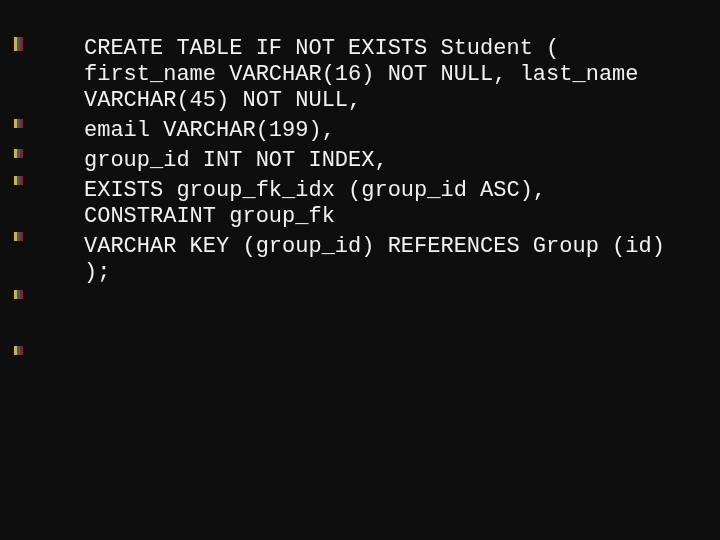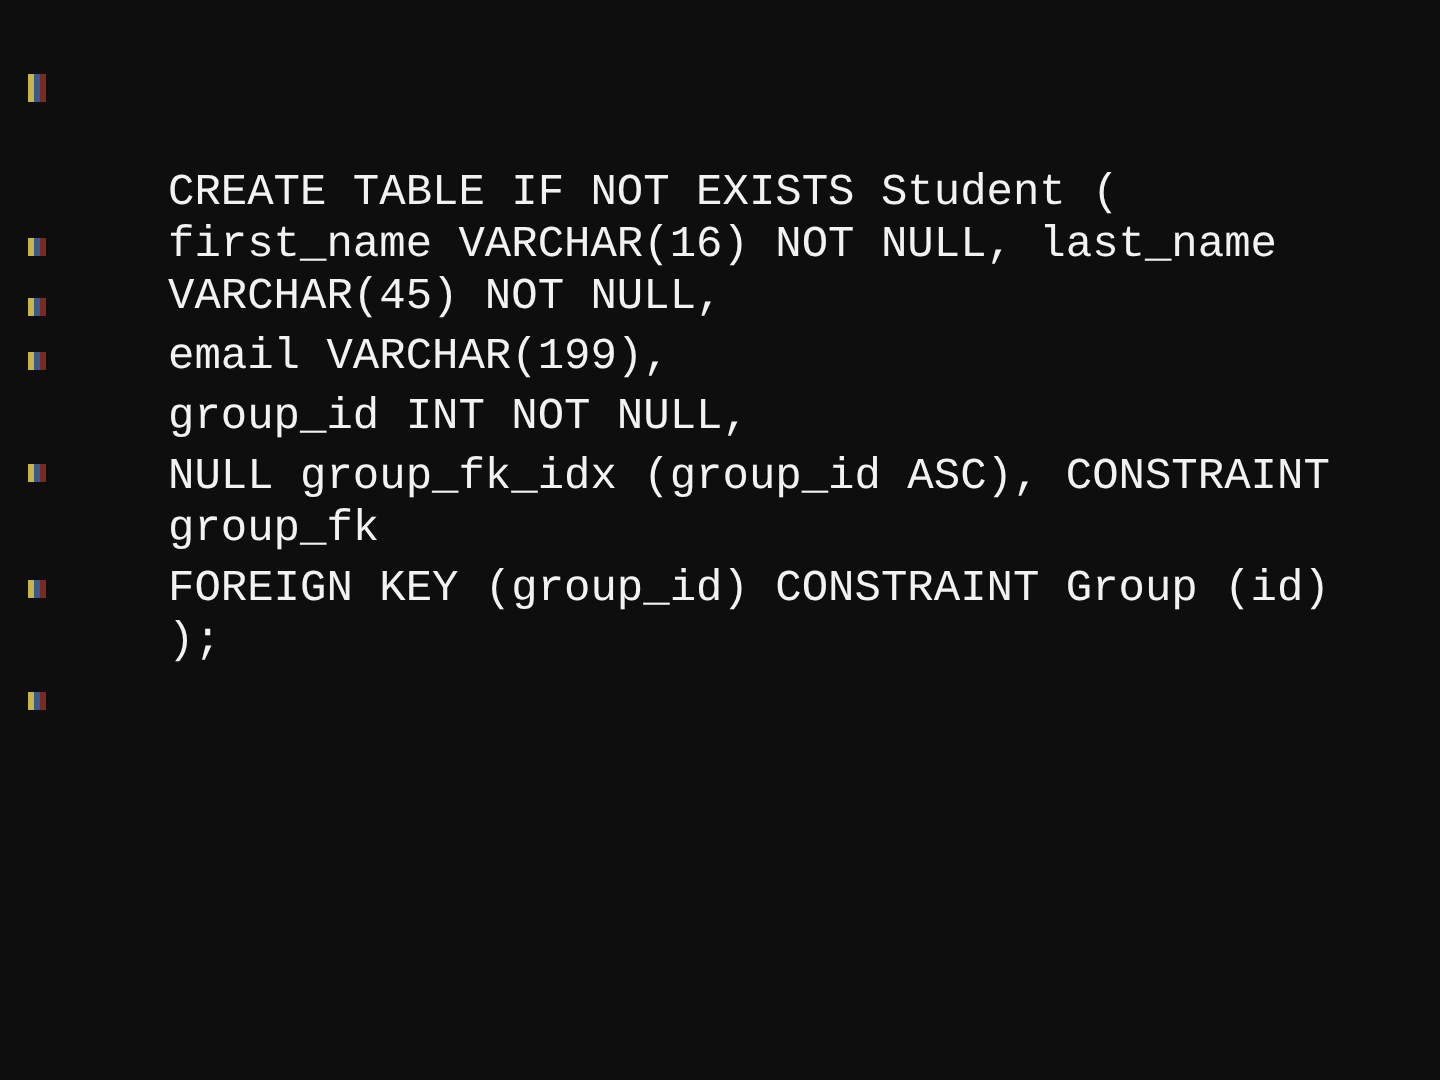--- a/index.html
+++ b/index.html
@@ -36,21 +36,20 @@
     vertical-align: top;
   }
   .gutter .y { background: #c6b64a; }
   .gutter .b { background: #3a5a8c; }
   .gutter .r { background: #7a2a20; }
   .content {
     position: absolute;
     left: 84px;
     right: 40px;
     top: 32px;
-    margin-top: 48px;
   }
   .code-line {
     font-family: Consolas, "Courier New", monospace;
     font-size: 22px;
     line-height: 26px;
     color: #f2f2f2;
     white-space: pre-wrap;
     word-wrap: break-word;
   }
   .para {
@@ -70,18 +69,18 @@
     <div class="stripe-group" style="top:149px"><span class="bar y"></span><span class="bar b"></span><span class="bar r"></span></div>
     <div class="stripe-group" style="top:176px"><span class="bar y"></span><span class="bar b"></span><span class="bar r"></span></div>
     <div class="stripe-group" style="top:232px"><span class="bar y"></span><span class="bar b"></span><span class="bar r"></span></div>
     <div class="stripe-group" style="top:290px"><span class="bar y"></span><span class="bar b"></span><span class="bar r"></span></div>
     <div class="stripe-group" style="top:346px"><span class="bar y"></span><span class="bar b"></span><span class="bar r"></span></div>
   </div>
 
   <div class="content">
     <div class="para code-line">CREATE TABLE IF NOT EXISTS Student ( first_name VARCHAR(16) NOT NULL, last_name VARCHAR(45) NOT NULL,</div>
     <div class="para code-line">email VARCHAR(199),</div>
-    <div class="para code-line">group_id INT NOT NULL,</div>
-    <div class="para code-line">NULL group_fk_idx (group_id ASC), CONSTRAINT group_fk</div>
-    <div class="para code-line">FOREIGN KEY (group_id) CONSTRAINT Group (id) );</div>
+    <div class="para code-line">group_id INT NOT INDEX,</div>
+    <div class="para code-line">EXISTS group_fk_idx (group_id ASC), CONSTRAINT group_fk</div>
+    <div class="para code-line">VARCHAR KEY (group_id) REFERENCES Group (id) );</div>
   </div>
 
 </div>
 
 </body></html>

